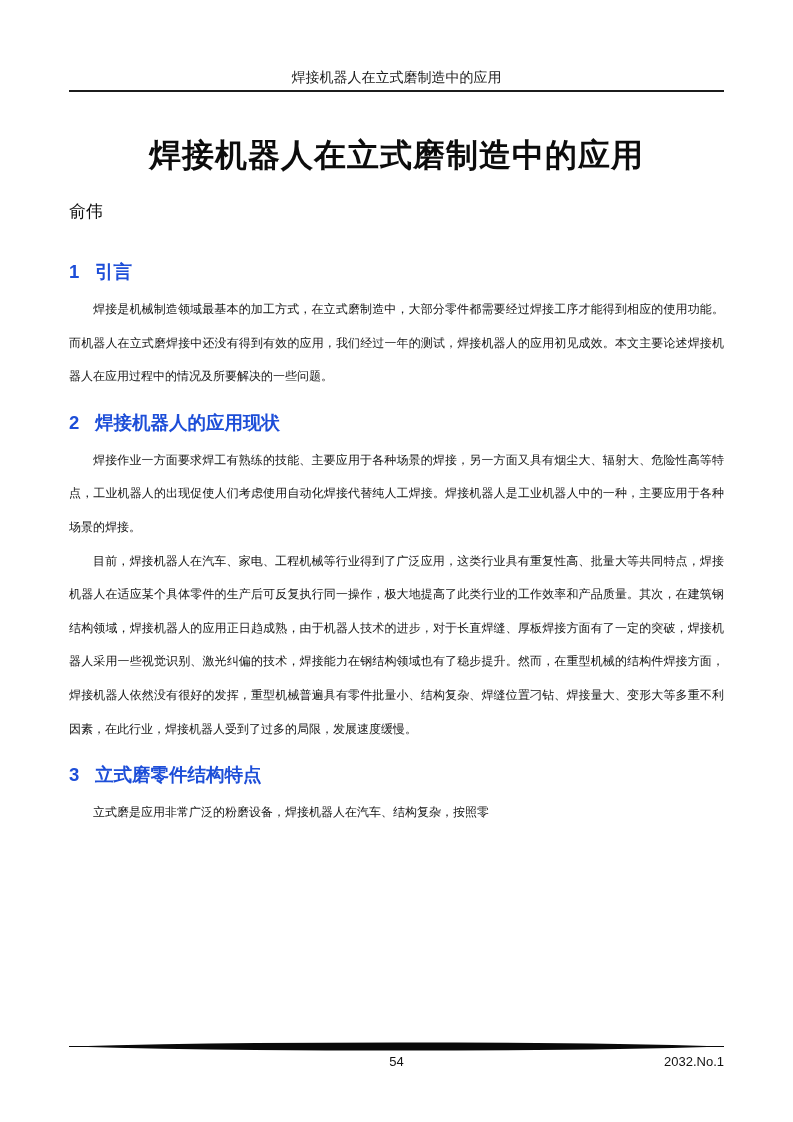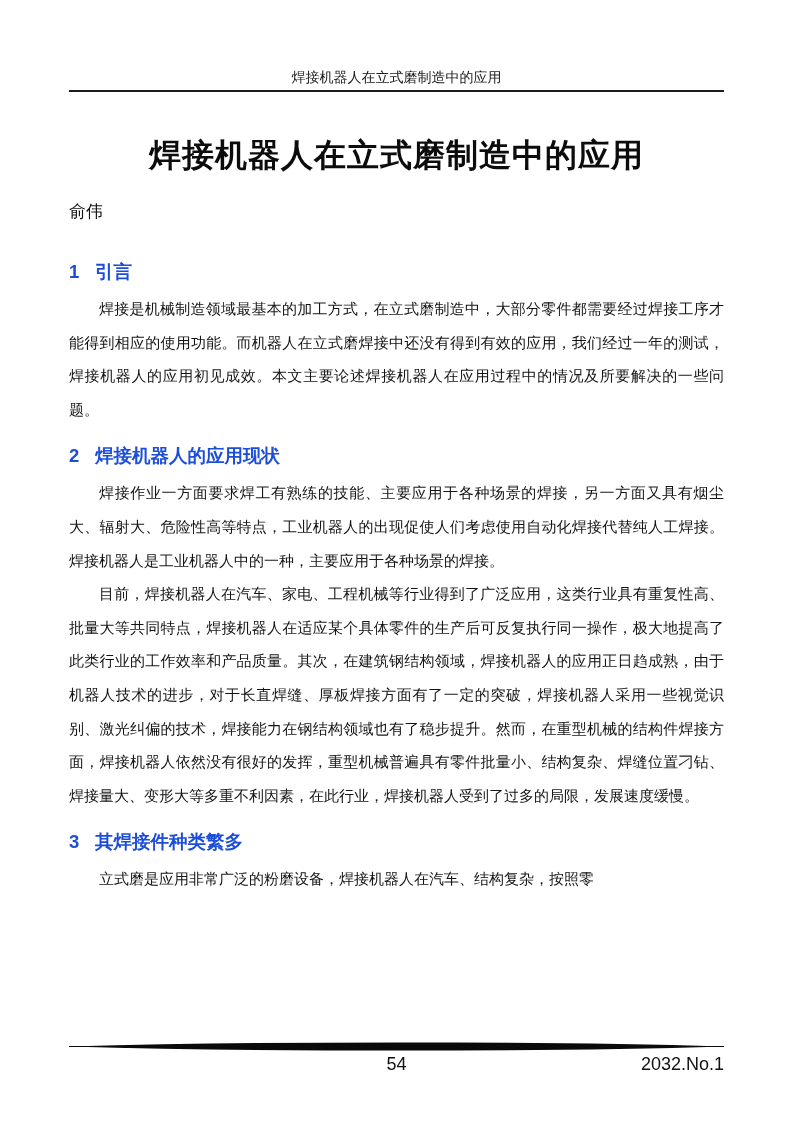--- a/index.html
+++ b/index.html
@@ -48,40 +48,40 @@
     font-family: "Liberation Sans", "DejaVu Sans", sans-serif;
     font-size: 18.5px;
     line-height: 22px;
     font-weight: 700;
     color: #1d4ed8;
   }
   .sec-heading.first { margin-top: 38px; }
   .sec-heading .sec-num { display: inline-block; margin-right: 0.85em; }
   .body-para {
     margin: 0;
-    font-size: 15px;
+    font-size: 12px;
     line-height: 33.6px;
     text-align: justify;
     text-indent: 2em;
     color: #141414;
     word-break: break-all;
   }
   .page-footer {
     position: absolute;
     left: 69px;
     right: 69px;
     top: 1042px;
   }
   .footer-rule-svg { display: block; width: 100%; height: 9px; }
   .footer-text-row {
     position: relative;
     margin-top: 3px;
     height: 18px;
     font-family: "Liberation Sans", "DejaVu Sans", sans-serif;
-    font-size: 18px;
+    font-size: 13px;
     color: #111;
   }
   .footer-page-number {
     position: absolute;
     left: 0; right: 0;
     text-align: center;
   }
   .footer-issue {
     position: absolute;
     right: 0;
@@ -107,21 +107,21 @@
   </h2>
   <p class="body-para">焊接是机械制造领域最基本的加工方式，在立式磨制造中，大部分零件都需要经过焊接工序才能得到相应的使用功能。而机器人在立式磨焊接中还没有得到有效的应用，我们经过一年的测试，焊接机器人的应用初见成效。本文主要论述焊接机器人在应用过程中的情况及所要解决的一些问题。</p>
 
   <h2 class="sec-heading">
     <span class="sec-num">2</span><span>焊接机器人的应用现状</span>
   </h2>
   <p class="body-para">焊接作业一方面要求焊工有熟练的技能、主要应用于各种场景的焊接，另一方面又具有烟尘大、辐射大、危险性高等特点，工业机器人的出现促使人们考虑使用自动化焊接代替纯人工焊接。焊接机器人是工业机器人中的一种，主要应用于各种场景的焊接。</p>
   <p class="body-para">目前，焊接机器人在汽车、家电、工程机械等行业得到了广泛应用，这类行业具有重复性高、批量大等共同特点，焊接机器人在适应某个具体零件的生产后可反复执行同一操作，极大地提高了此类行业的工作效率和产品质量。其次，在建筑钢结构领域，焊接机器人的应用正日趋成熟，由于机器人技术的进步，对于长直焊缝、厚板焊接方面有了一定的突破，焊接机器人采用一些视觉识别、激光纠偏的技术，焊接能力在钢结构领域也有了稳步提升。然而，在重型机械的结构件焊接方面，焊接机器人依然没有很好的发挥，重型机械普遍具有零件批量小、结构复杂、焊缝位置刁钻、焊接量大、变形大等多重不利因素，在此行业，焊接机器人受到了过多的局限，发展速度缓慢。</p>
 
   <h2 class="sec-heading">
-    <span class="sec-num">3</span><span>其焊接件种类繁多</span>
+    <span class="sec-num">3</span><span>立式磨零件结构特点</span>
   </h2>
   <p class="body-para">立式磨是应用非常广泛的粉磨设备，焊接机器人在汽车、结构复杂，按照零</p>
 
   <div class="page-footer">
     <svg class="footer-rule-svg" viewBox="0 0 655 9" preserveAspectRatio="none" aria-hidden="true">
       <path d="M0,4.5 C110,1.2 220,0.4 330,0.4 C440,0.4 555,1.4 655,4.5 C555,7.8 440,8.6 330,8.6 C220,8.6 110,8.0 0,4.5 Z" fill="#0a0a0a"></path>
       <rect x="0" y="4" width="655" height="1" fill="#0a0a0a"></rect>
     </svg>
     <div class="footer-text-row">
       <span class="footer-page-number">54</span>

